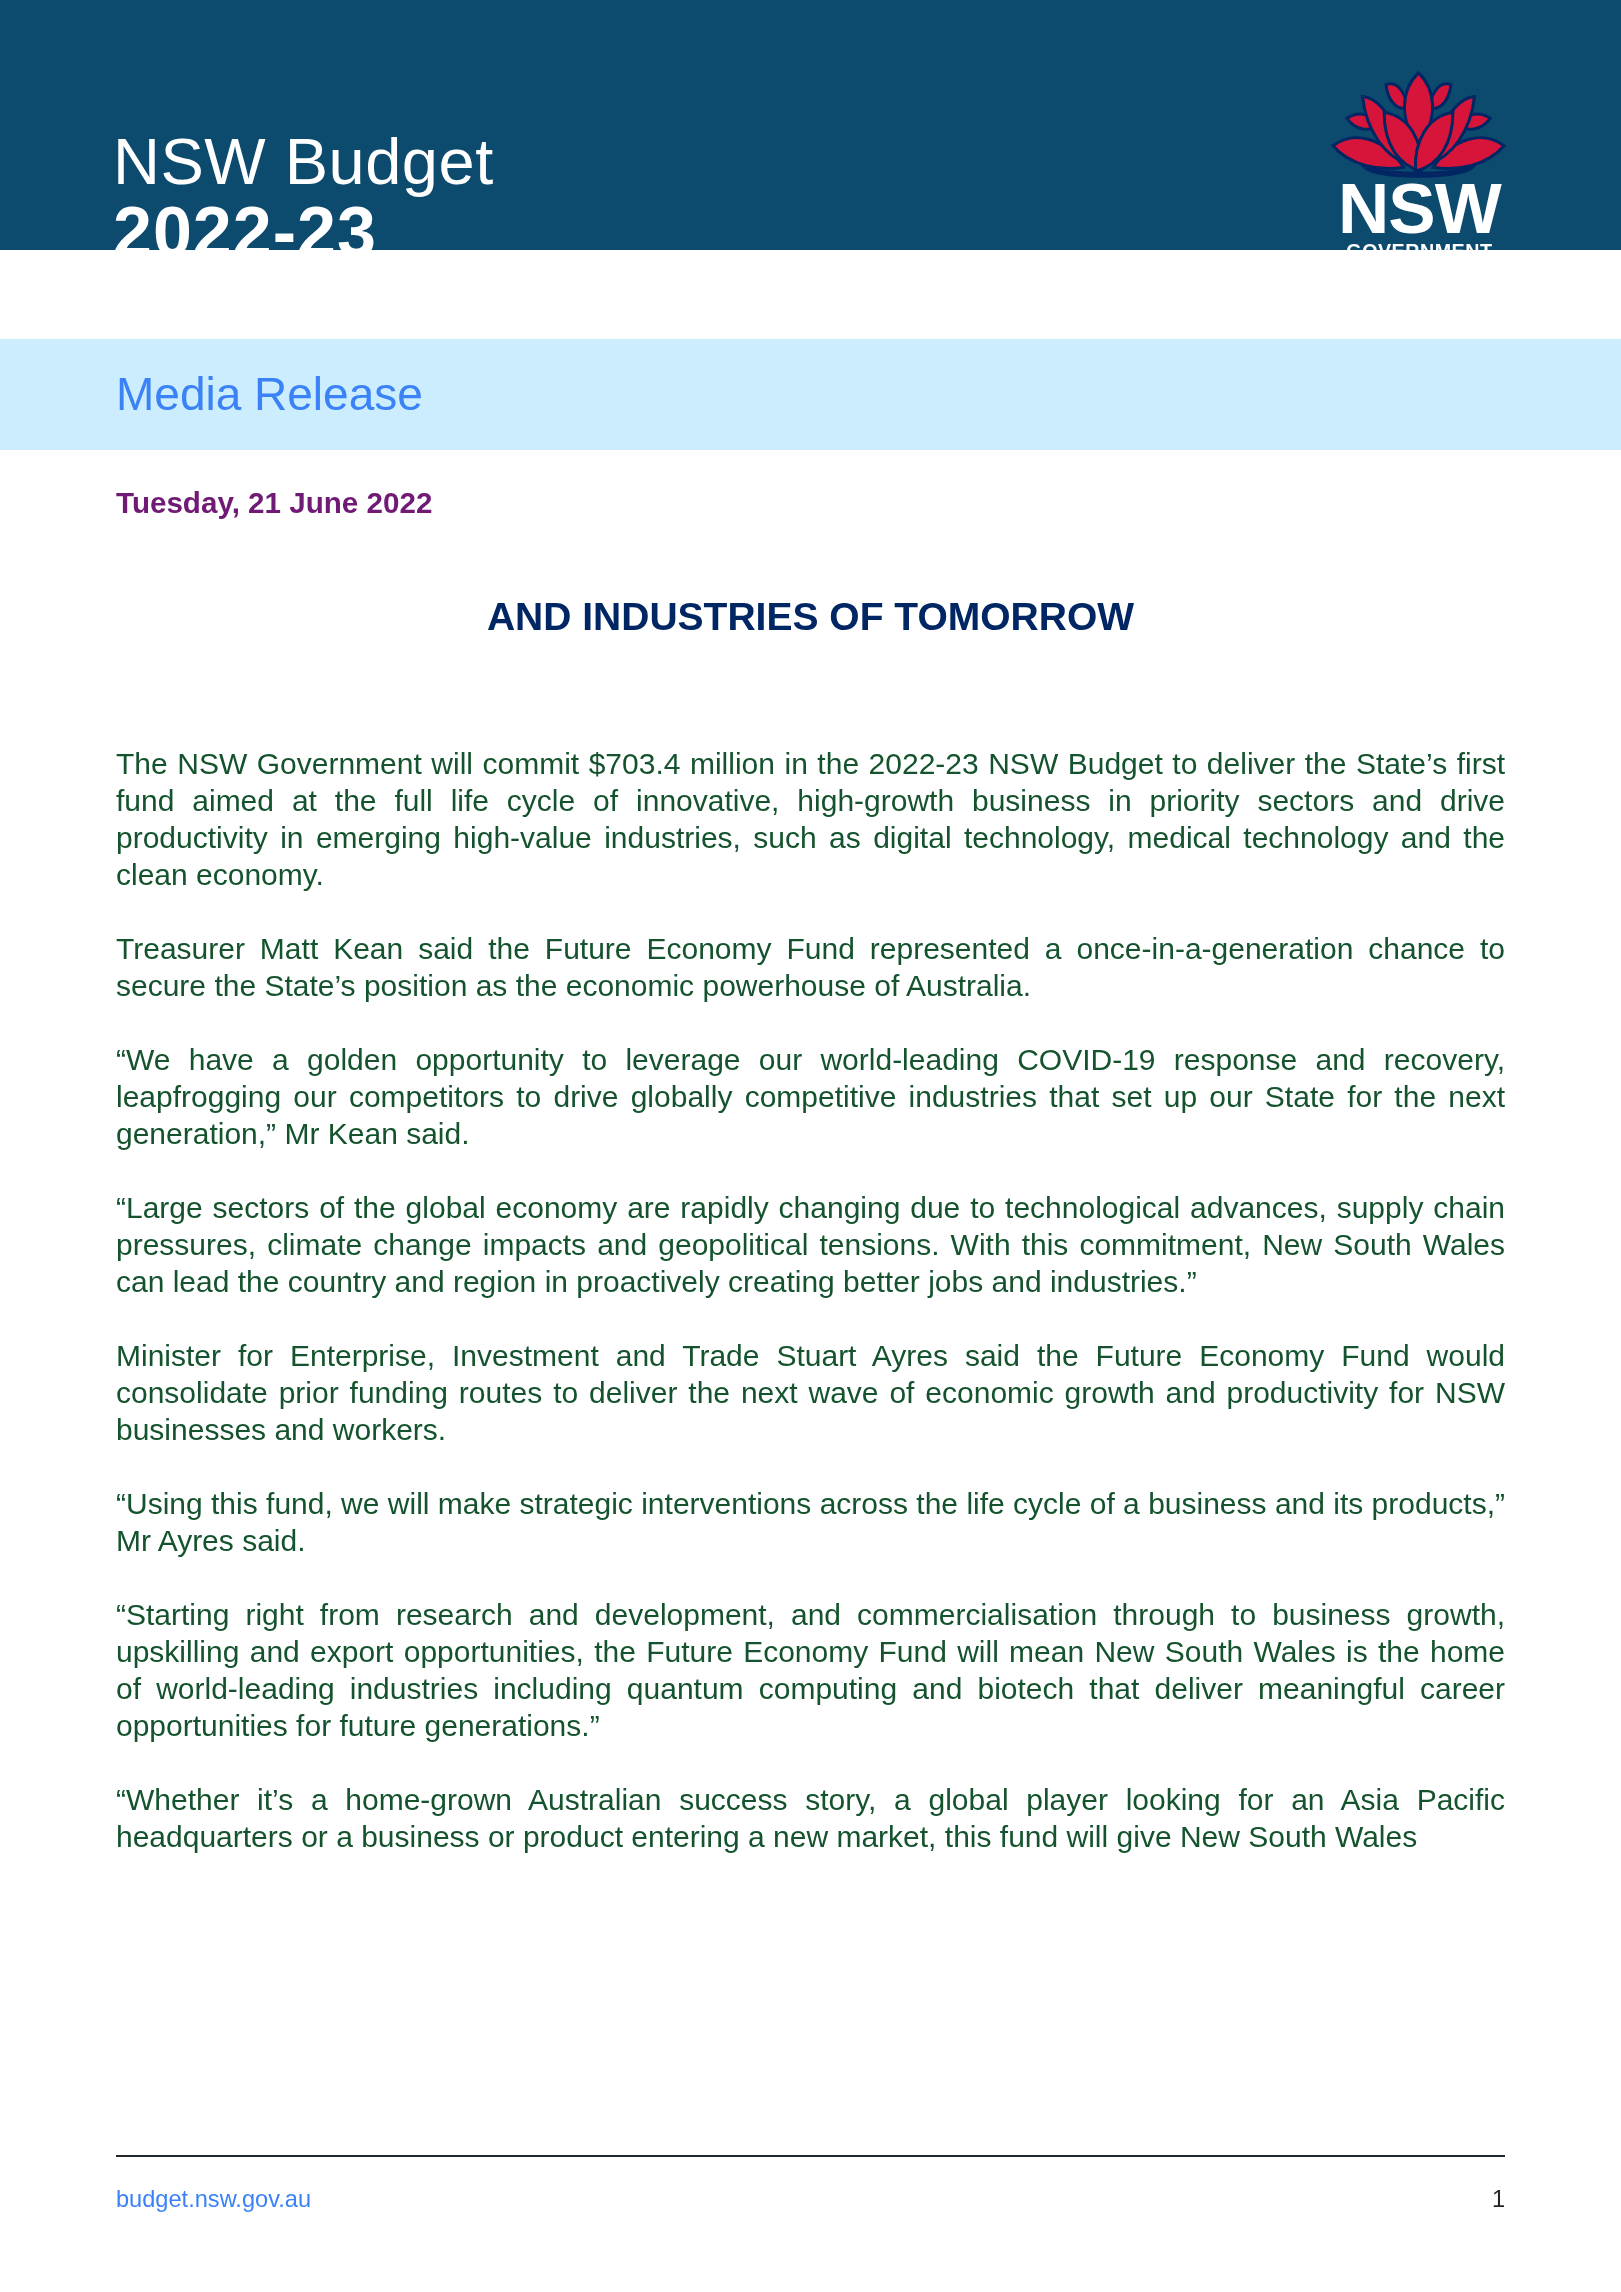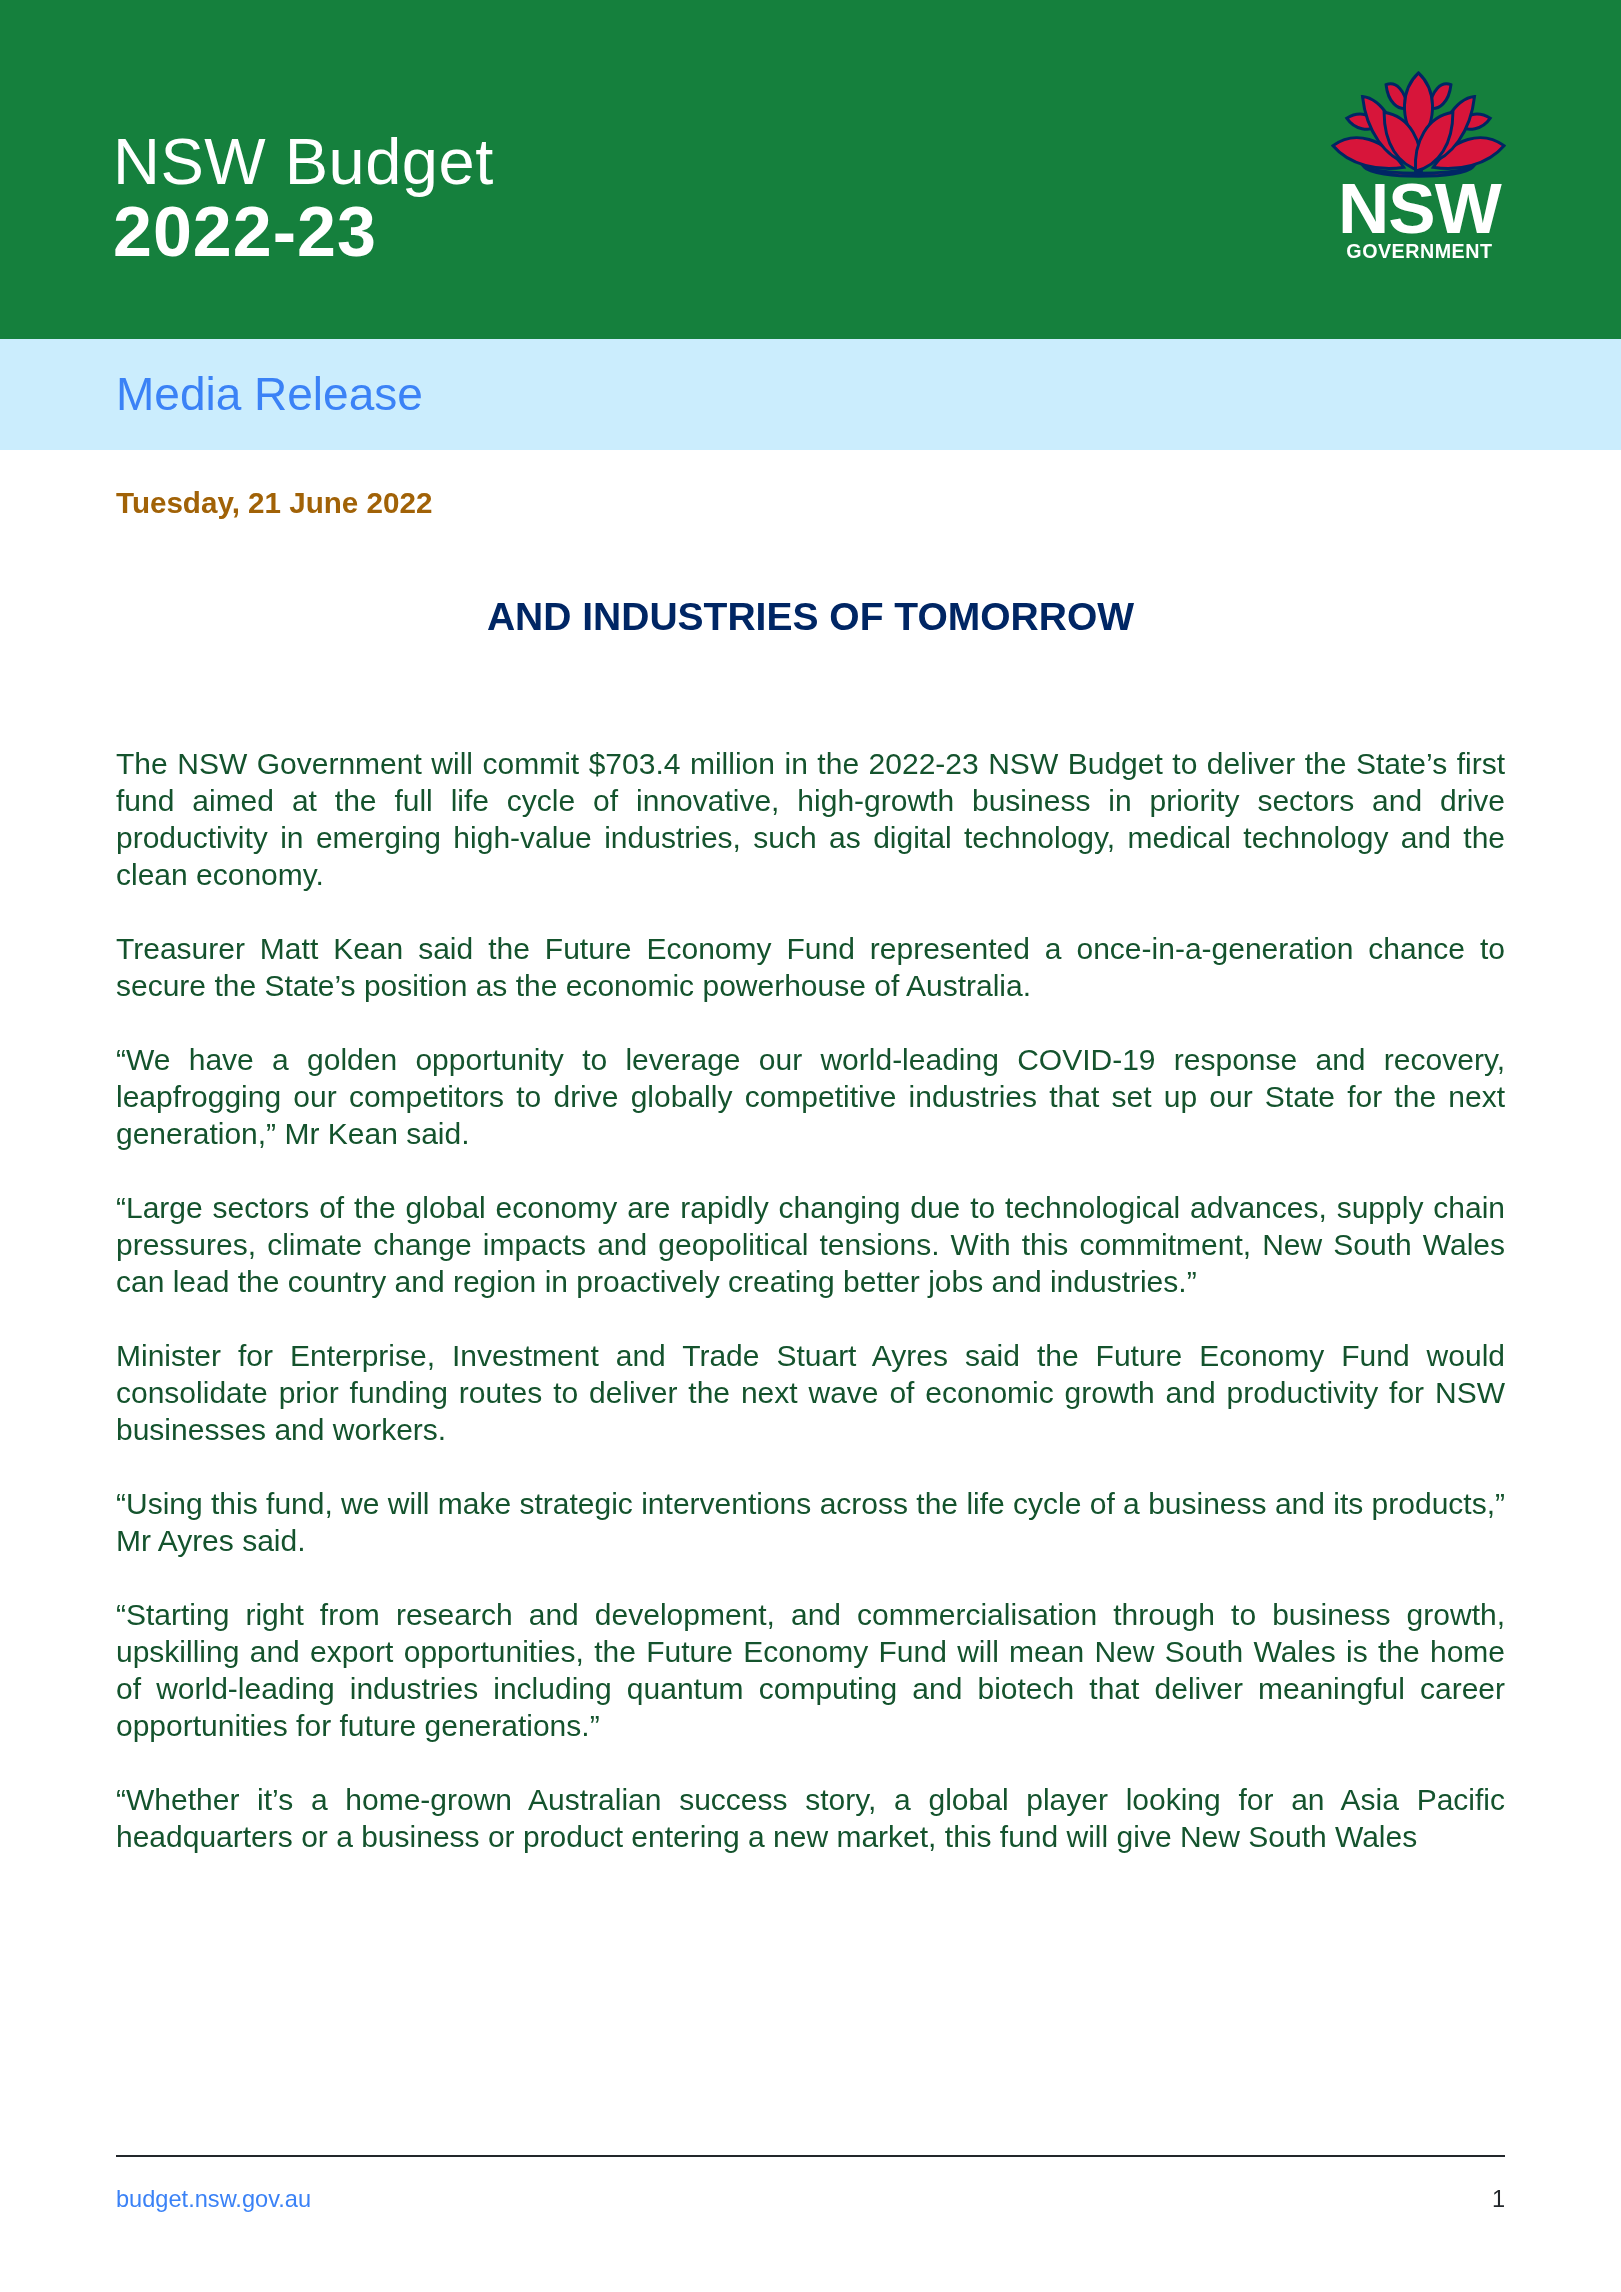--- a/index.html
+++ b/index.html
@@ -12,22 +12,22 @@
     height: 2292px;
     position: relative;
     overflow: hidden;
     font-family: "Liberation Sans", sans-serif;
     color: #1b1b1b;
   }
   .header {
     position: absolute;
     left: 0; top: 0;
     width: 1621px;
-    height: 339px;
-    background: #15803d;
+    height: 250px;
+    background: #0c4a6e;
   }
   .header-title {
     position: absolute;
     left: 113px;
     top: 126px;
     color: #ffffff;
     font-family: "Liberation Sans", sans-serif;
   }
   .header-title .line1 {
     font-size: 65px;
@@ -85,21 +85,21 @@
     line-height: 55px;
     color: #3b82f6;
     font-weight: 400;
   }
   .date {
     position: absolute;
     left: 116px;
     top: 485px;
     font-size: 29.6px;
     font-weight: 700;
-    color: #a16207;
+    color: #701a75;
     line-height: 35px;
   }
   .headline {
     position: absolute;
     left: 116px;
     top: 591px;
     width: 1389px;
     text-align: center;
     color: #002664;
     font-size: 39px;

